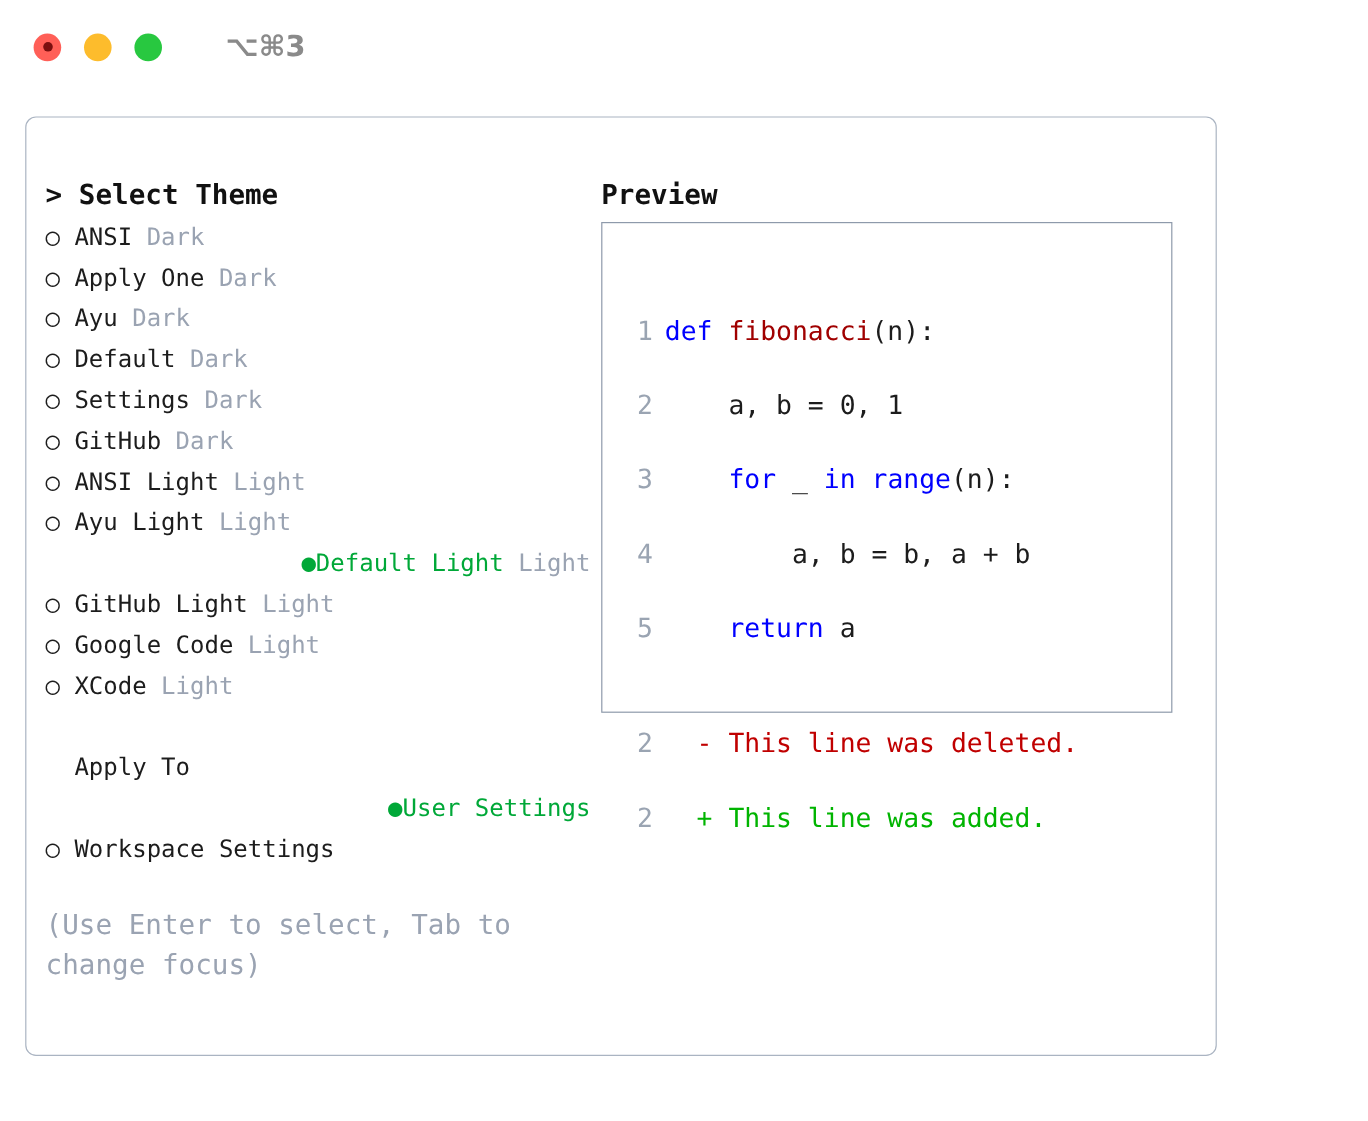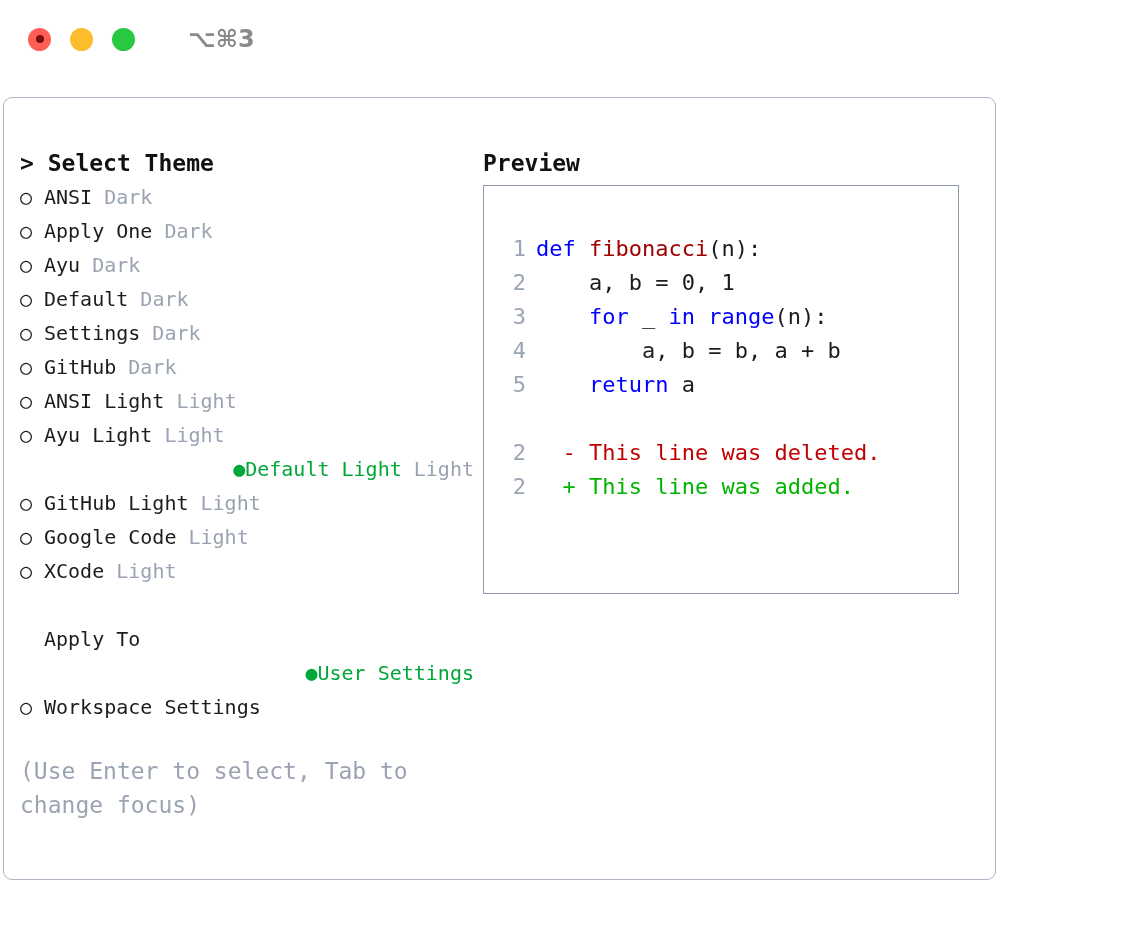--- a/index.html
+++ b/index.html
@@ -70,21 +70,21 @@
     font-weight: bold;
     color: #8a8a8a;
     letter-spacing: 0px;
     line-height: 1;
     font-family: "DejaVu Sans", "Liberation Sans", sans-serif;
   }
 
   
   .panel {
     position: absolute;
-    left: 3px;
+    left: 21px;
     top: 97px;
     width: 993px;
     height: 783px;
     box-sizing: border-box;
     border: 1.6px solid #aab4c2;
     border-radius: 9px;
     background: #ffffff;
   }
 
   .panel-inner {
@@ -162,20 +162,21 @@
     border: 1.7px solid #8e9aab;
     background: #ffffff;
     padding: 46px 0 0 0;
   }
   .code-line {
     font-size: 22px;
     line-height: 34px;
     white-space: pre;
     color: #1c1c1c;
     padding-left: 16px;
+    margin-top: 28px;
   }
   .lineno {
     display: inline-block;
     width: 26px;
     text-align: right;
     color: #9aa4b2;
     margin-right: 10px;
   }
   .blank-line { height: 34px; }
 

